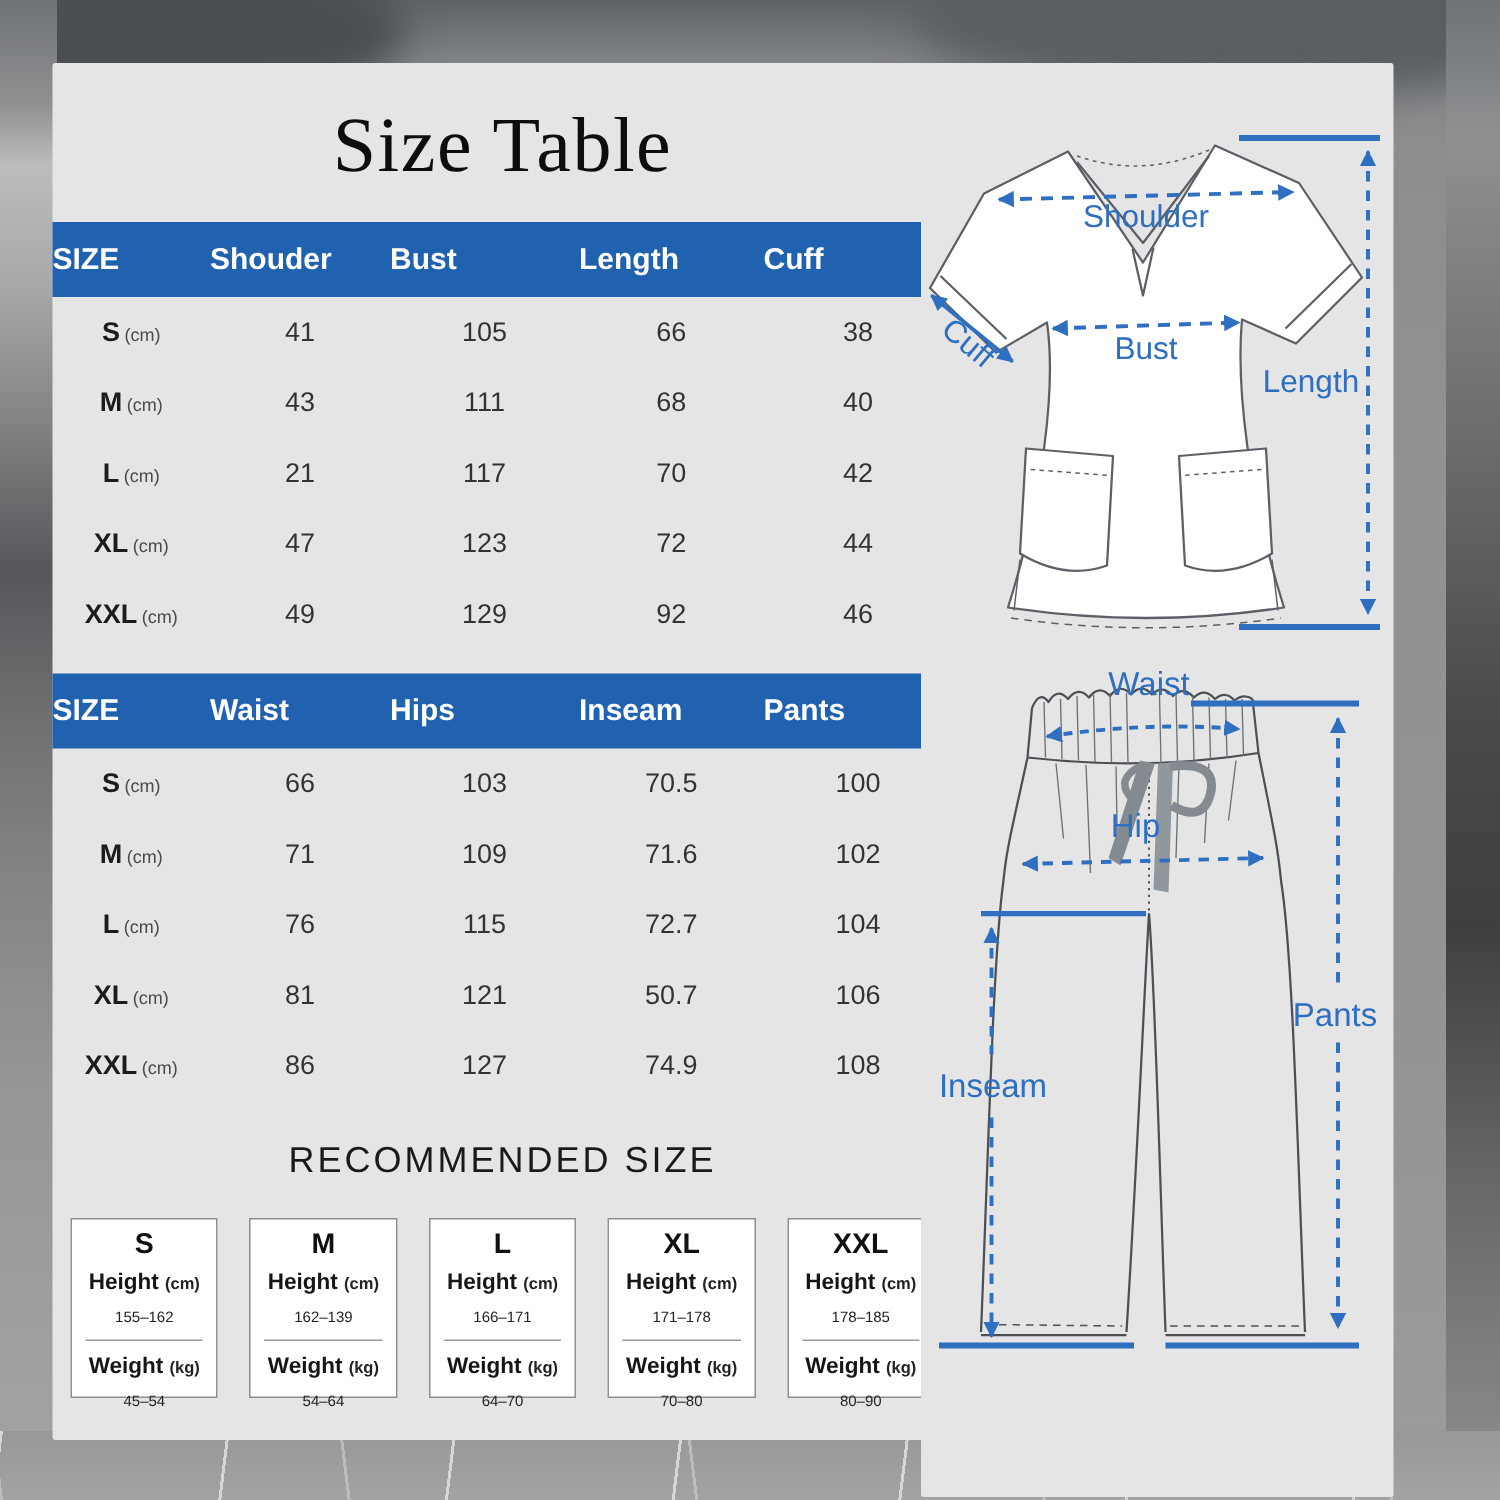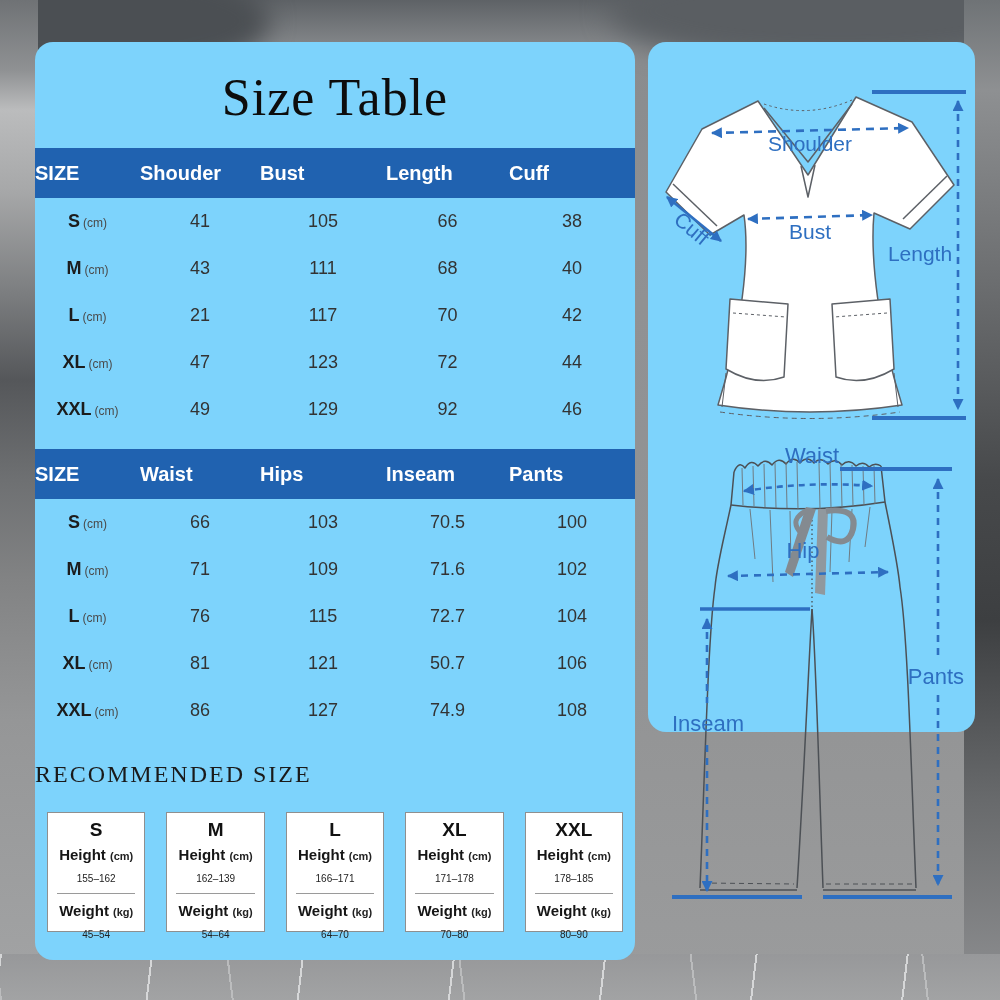--- a/index.html
+++ b/index.html
@@ -14,38 +14,38 @@
   .bg-top-right-dark{right:-70px;top:-44px;width:460px;height:110px;background:#5a5e62;border-radius:50%;filter:blur(14px);}
   .bg-left-strip{left:0;top:0;width:38px;height:1000px;
     background:linear-gradient(180deg,#6f7275 0%,#8f9193 7%,#bbbcbd 11%,#a7a8a9 19%,#7d7f81 29%,#55575a 38%,#6e7072 48%,#828384 58%,#959697 72%,#a3a4a5 100%);}
   .bg-right-strip{right:0;top:0;width:36px;height:1000px;
     background:linear-gradient(180deg,#6f7376 0%,#8e9092 9%,#6c6e70 28%,#47494b 48%,#3d3f41 62%,#686a6c 80%,#8f9092 100%);}
   .bg-floor{left:0;bottom:0;width:1000px;height:46px;
     background:
       repeating-linear-gradient(97deg,rgba(220,221,222,.9) 0 2px,transparent 2px 150px),
       repeating-linear-gradient(83deg,rgba(200,201,202,.7) 0 2px,transparent 2px 230px),
       linear-gradient(180deg,#97989a,#a2a3a4);}
-  .card{position:absolute;background:#7dd3fc;border-radius:18px;}
+  .card{position:absolute;background:#e5e5e5;border-radius:2px;}
   .card-left{left:35px;top:42px;width:600px;height:918px;}
-  .card-right{left:648px;top:42px;width:315px;height:690px;padding-left:12px;}
+  .card-right{left:614px;top:42px;width:315px;height:956px;}
 
   .title{margin:24px 0 0;height:64px;text-align:center;
     font-family:"Liberation Serif",serif;font-weight:500;font-size:52px;line-height:64px;
     letter-spacing:1px;color:#0d0d0d;}
   .thead{margin-top:18px;height:50px;background:#2062b0;display:grid;
     grid-template-columns:17.5% 20% 21% 20.5% 21%;align-items:center;
     color:#fff;font-size:20px;font-weight:600;}
   .thead.second{margin-top:16px;}
   .trow{height:47px;display:grid;grid-template-columns:17.5% 20% 21% 20.5% 21%;
     align-items:center;text-align:center;font-size:18px;color:#333;}
   .size-cell{display:flex;align-items:center;justify-content:center;}
   .sz{font-weight:700;font-size:18px;color:#1c1c1c;}
   .unit{font-size:12px;color:#4a4a4a;margin-left:3px;margin-top:3px;}
-  .rec-title{margin:24px 0 0;height:32px;text-align:left;
-    font-family:Liberation Serif, serif;font-weight:400;font-size:24px;line-height:32px;
+  .rec-title{margin:24px 0 0;height:32px;text-align:center;
+    font-family:Liberation Sans, sans-serif;font-weight:400;font-size:24px;line-height:32px;
     letter-spacing:2px;color:#1a1a1a;}
   .rec-row{margin:22px 12px 0;display:flex;gap:21px;}
   .rec-card{flex:1;border:1px solid #8f8f8f;height:120px;box-sizing:border-box;
     text-align:center;padding-top:5px;background:#fff;}
   .rec-size{font-size:19px;font-weight:700;color:#111;line-height:24px;}
   .rec-line{font-size:15px;font-weight:700;color:#161616;line-height:26px;}
   .rec-line .small-unit{font-size:11px;font-weight:700;color:#222;}
   .rec-range{font-size:10px;color:#222;line-height:19px;}
   .rec-divider{border:0;border-top:1px solid #9a9a9a;margin:5px 9px 4px;}
   .diagram{display:block;}

